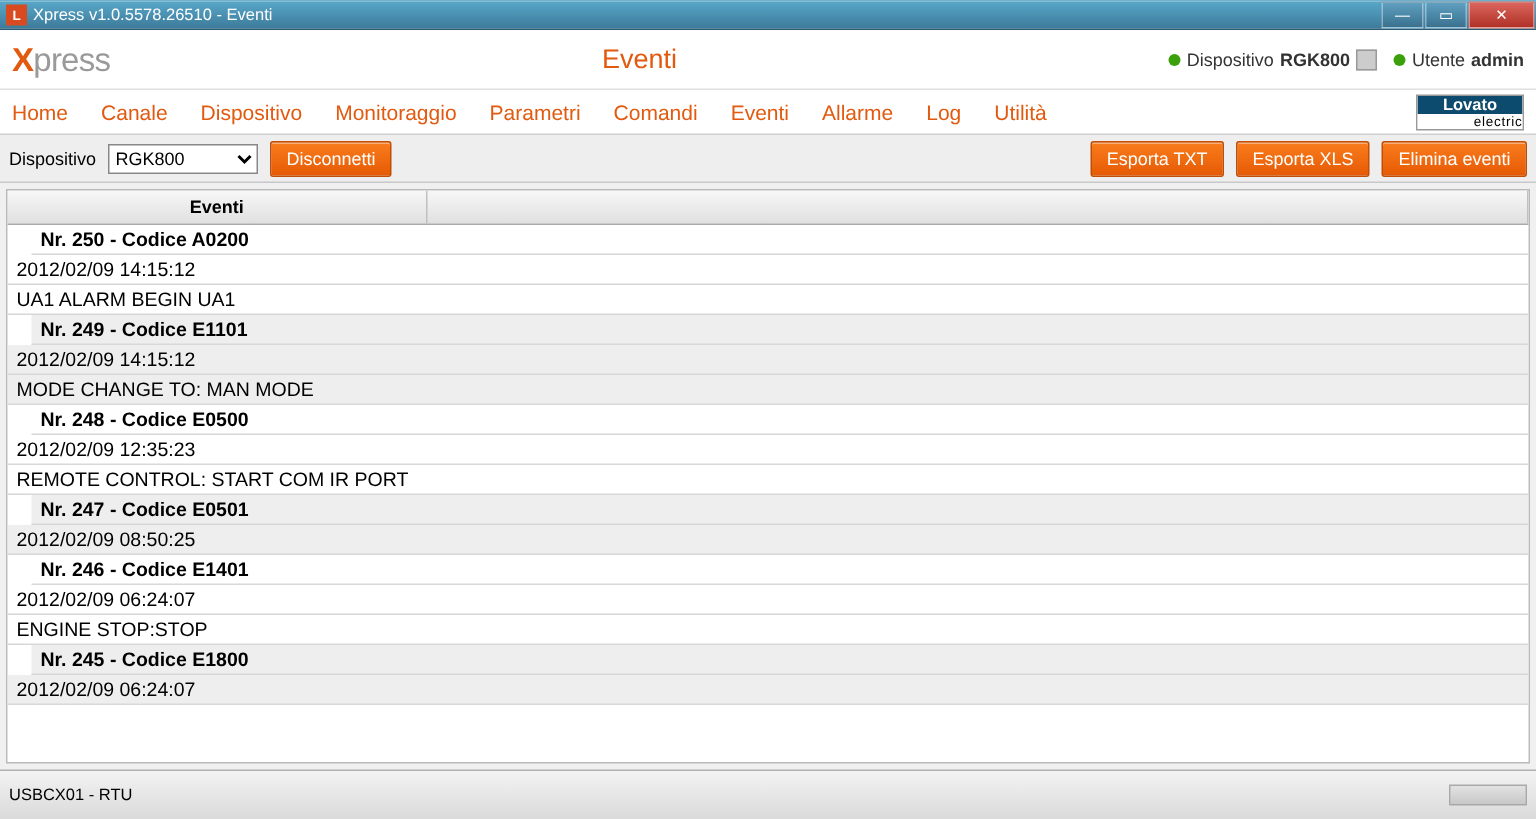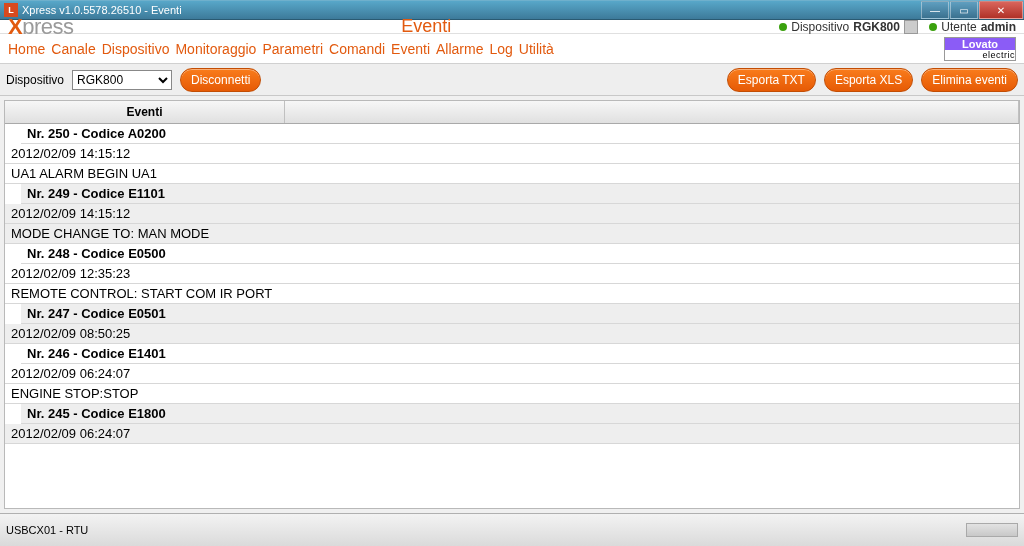--- a/index.html
+++ b/index.html
@@ -18,55 +18,55 @@
   .win-controls { display: flex; }
   .win-btn {
     width: 28px; height: 18px; display: flex; align-items: center; justify-content: center;
     font-size: 10px; color: #fff; border: 1px solid rgba(255,255,255,.4); margin-right: 1px;
     background: linear-gradient(#5f9fc0, #3a718f);
   }
   .win-btn.close { width: 44px; background: linear-gradient(#d9655c, #b13127); }
 
   
   .header {
-    height: 14px; background: #fff; display: flex; align-items: center; padding: 0 8px;
+    height: 40px; background: #fff; display: flex; align-items: center; padding: 0 8px;
     border-bottom: 1px solid #e0e0e0;
   }
   .logo { font-size: 22px; font-weight: 500; color: #9a9a9a; letter-spacing: -0.5px; }
   .logo .x { color: #e25a0f; font-weight: bold; }
   .page-title { flex: 1; text-align: center; color: #e25a0f; font-size: 18px; }
   .status-right { display: flex; align-items: center; gap: 4px; font-size: 12px; color: #333; }
   .dot { width: 8px; height: 8px; border-radius: 50%; background: #3aa10d; display: inline-block; }
   .chip { width: 14px; height: 14px; background: #ccc; border: 1px solid #999; }
   .strong { font-weight: bold; }
 
   
   .menu-bar {
     height: 30px; background: #fff; display: flex; align-items: center; padding: 0 8px;
-    border-bottom: 1px solid #d0d0d0; gap: 6px; font-size: 14px; color: #e25a0f;
+    border-bottom: 1px solid #d0d0d0; gap: 22px; font-size: 14px; color: #e25a0f;
   }
   .menu-item { cursor: pointer; }
   .brand { margin-left: auto; display: flex; flex-direction: column; align-items: flex-end; line-height: 1; }
   .brand-box {
     width: 72px; height: 24px; display: flex; flex-direction: column; overflow: hidden;
     border: 1px solid #999;
   }
-  .brand-top { background: #8b5cf6; color: #fff; font-weight: bold; font-size: 11px; text-align: center; line-height: 12px; }
+  .brand-top { background: #0c4a6e; color: #fff; font-weight: bold; font-size: 11px; text-align: center; line-height: 12px; }
   .brand-bot { background: #fff; color: #000; font-size: 9px; text-align: right; line-height: 10px; letter-spacing: 0.5px; }
 
   
   .toolbar {
     height: 32px; display: flex; align-items: center; padding: 4px 6px;
     gap: 8px; background: #eeeeee; border-bottom: 1px solid #c8c8c8;
   }
   .lbl { font-size: 12px; }
   select.device-select { font-size: 12px; width: 100px; border: 1px solid #888; height: 20px; background: #fff; }
   .btn {
     background: linear-gradient(#f97c1c, #e65a05); color: #fff; border: 1px solid #c24d04;
-    font-size: 12px; height: 24px; padding: 0 10px; cursor: pointer; border-radius: 12px;
+    font-size: 12px; height: 24px; padding: 0 10px; cursor: pointer; border-radius: 2px;
     box-shadow: inset 0 1px rgba(255,255,255,.4);
   }
   .spacer { flex: 1; }
 
   
   .grid-wrap { flex: 1; border: 1px solid #b9b9b9; margin: 4px; background: #f3f3f3; display: flex; flex-direction: column; overflow: hidden; }
   .grid-header-row { display: flex; background: linear-gradient(#f7f7f7,#e0e0e0); border-bottom: 1px solid #a9a9a9; }
   .gh-cell { font-weight: bold; font-size: 12px; padding: 4px 0; text-align: center; border-right: 1px solid #c0c0c0; }
   .gh1 { width: 280px; }
   .gh2 { flex: 1; }

